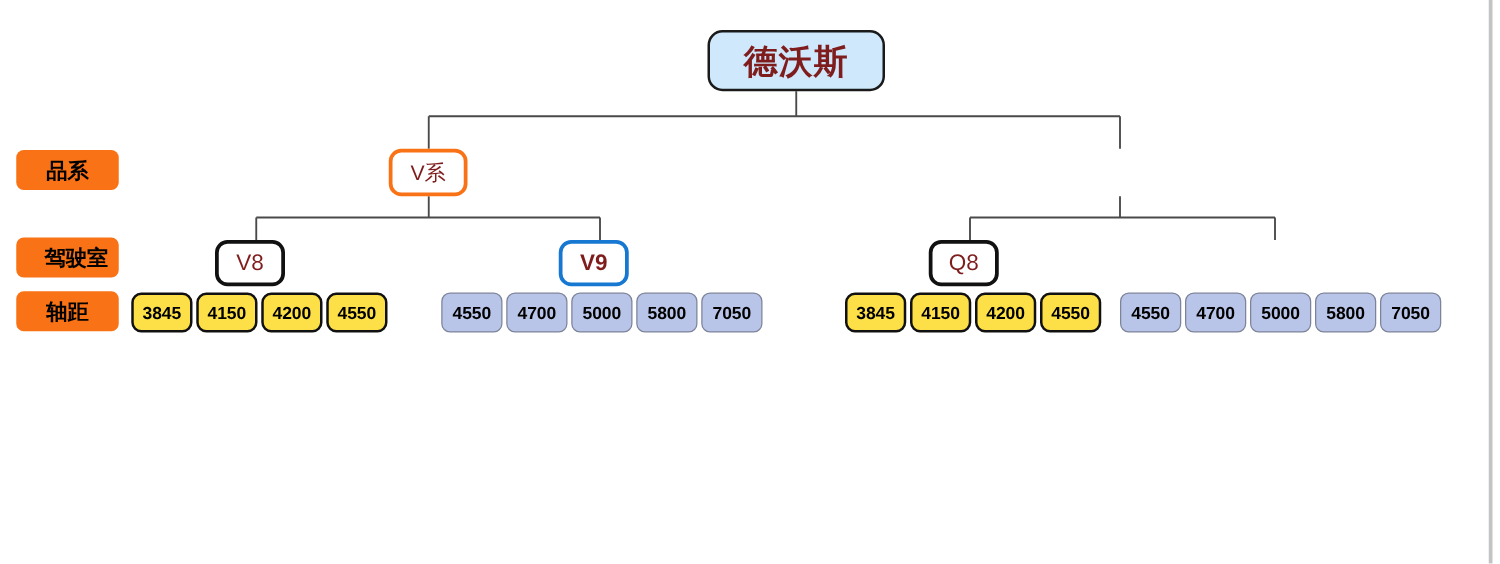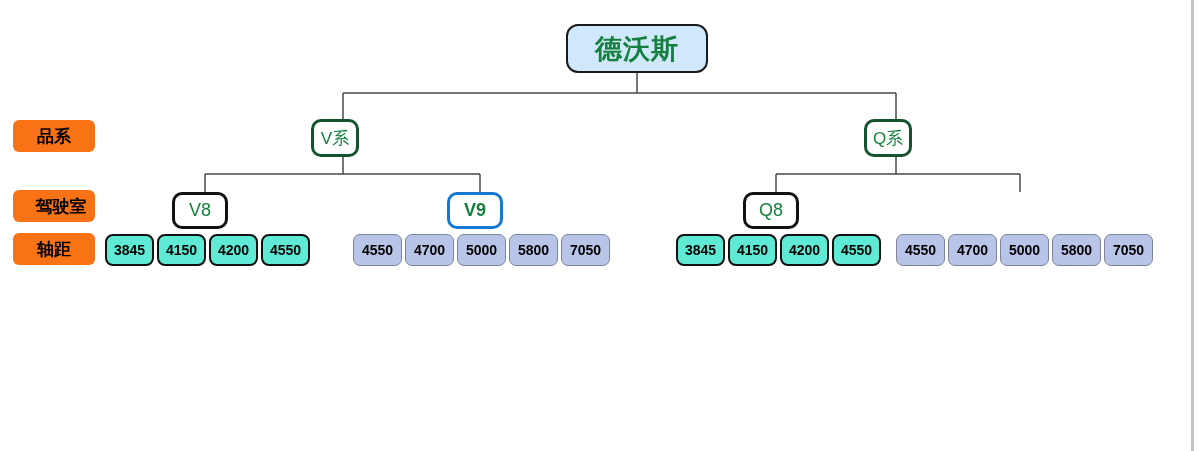--- a/index.html
+++ b/index.html
@@ -17,34 +17,34 @@
     width: 1200px; height: 451px;
     pointer-events: none;
   }
   .node {
     position: absolute;
     display: flex;
     align-items: center;
     justify-content: center;
     box-sizing: border-box;
     background: #ffffff;
-    color: #15803d;
+    color: #7f1d1d;
   }
   .root-node {
     left: 566px; top: 24px; width: 142px; height: 49px;
     background: #cfe8fb;
     border: 2.5px solid #1a1a1a;
     border-radius: 12px;
     font-weight: bold;
     font-size: 27px;
     letter-spacing: 1px;
   }
   .series-node {
-    top: 119px; width: 48px; height: 38px;
-    border: 3px solid #14532d;
+    top: 119px; width: 63px; height: 38px;
+    border: 3px solid #f97316;
     border-radius: 10px;
     font-size: 17px;
   }
   .series-node.v { left: 311px; }
   .series-node.q { left: 864px; }
   .cab-node {
     top: 192px; width: 56px; height: 37px;
     border-radius: 10px;
     font-size: 18px;
   }
@@ -85,21 +85,21 @@
     width: 49px; height: 32px;
     display: flex;
     align-items: center;
     justify-content: center;
     box-sizing: border-box;
     font-weight: bold;
     font-size: 14px;
     color: #000000;
   }
   .chip.white {
-    background: #5eead4;
+    background: #fde047;
     border: 2.5px solid #111111;
     border-radius: 8px;
   }
   .chip.lavender {
     background: #b9c5e8;
     border: 1.5px solid #7d8499;
     border-radius: 7px;
   }
   .right-edge-line {
     position: absolute;
@@ -119,21 +119,20 @@
              M896 157 L896 174 M776 174 L1020 174 M776 174 L776 192 M1020 174 L1020 192" stroke="#4a4a4a" stroke-width="1.5" fill="none"></path>
   </svg>
 
   <div class="node root-node">德沃斯</div>
 
   <div class="row-label r1">品系</div>
   <div class="row-label r2">驾驶室</div>
   <div class="row-label r3">轴距</div>
 
   <div class="node series-node v">V系</div>
-  <div class="node series-node q">Q系</div>
 
   <div class="node cab-node black v8">V8</div>
   <div class="node cab-node blue v9">V9</div>
   <div class="node cab-node black q8">Q8</div>
 
   <div class="chip-row v8">
     <div class="chip white">3845</div>
     <div class="chip white">4150</div>
     <div class="chip white">4200</div>
     <div class="chip white">4550</div>

